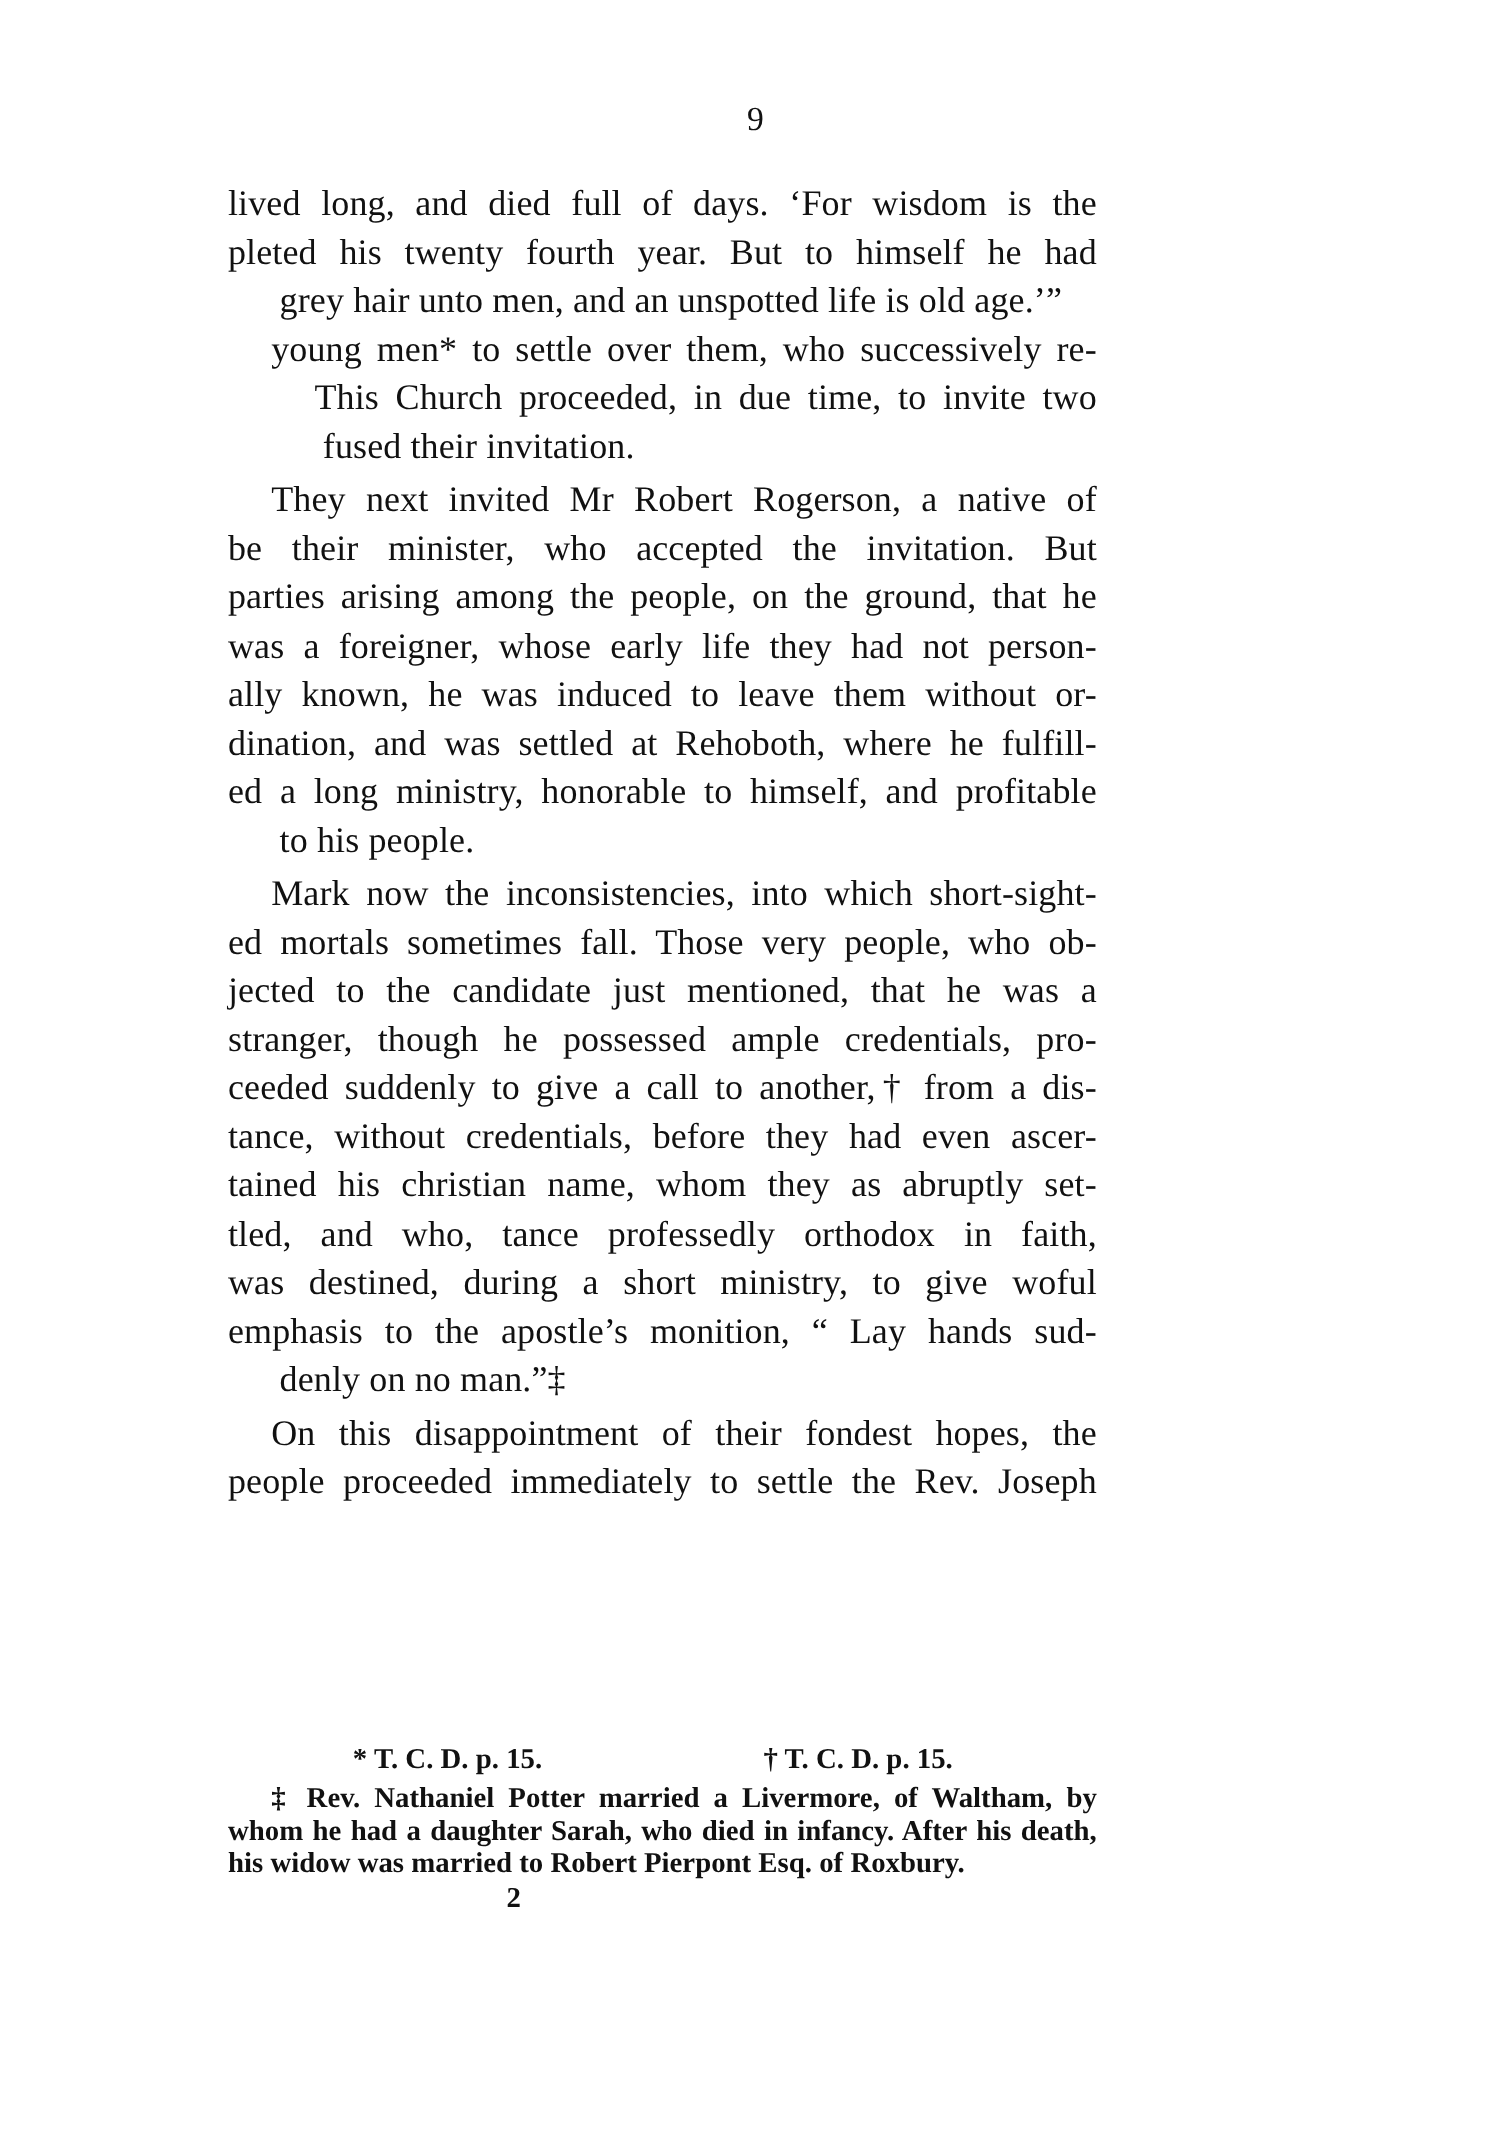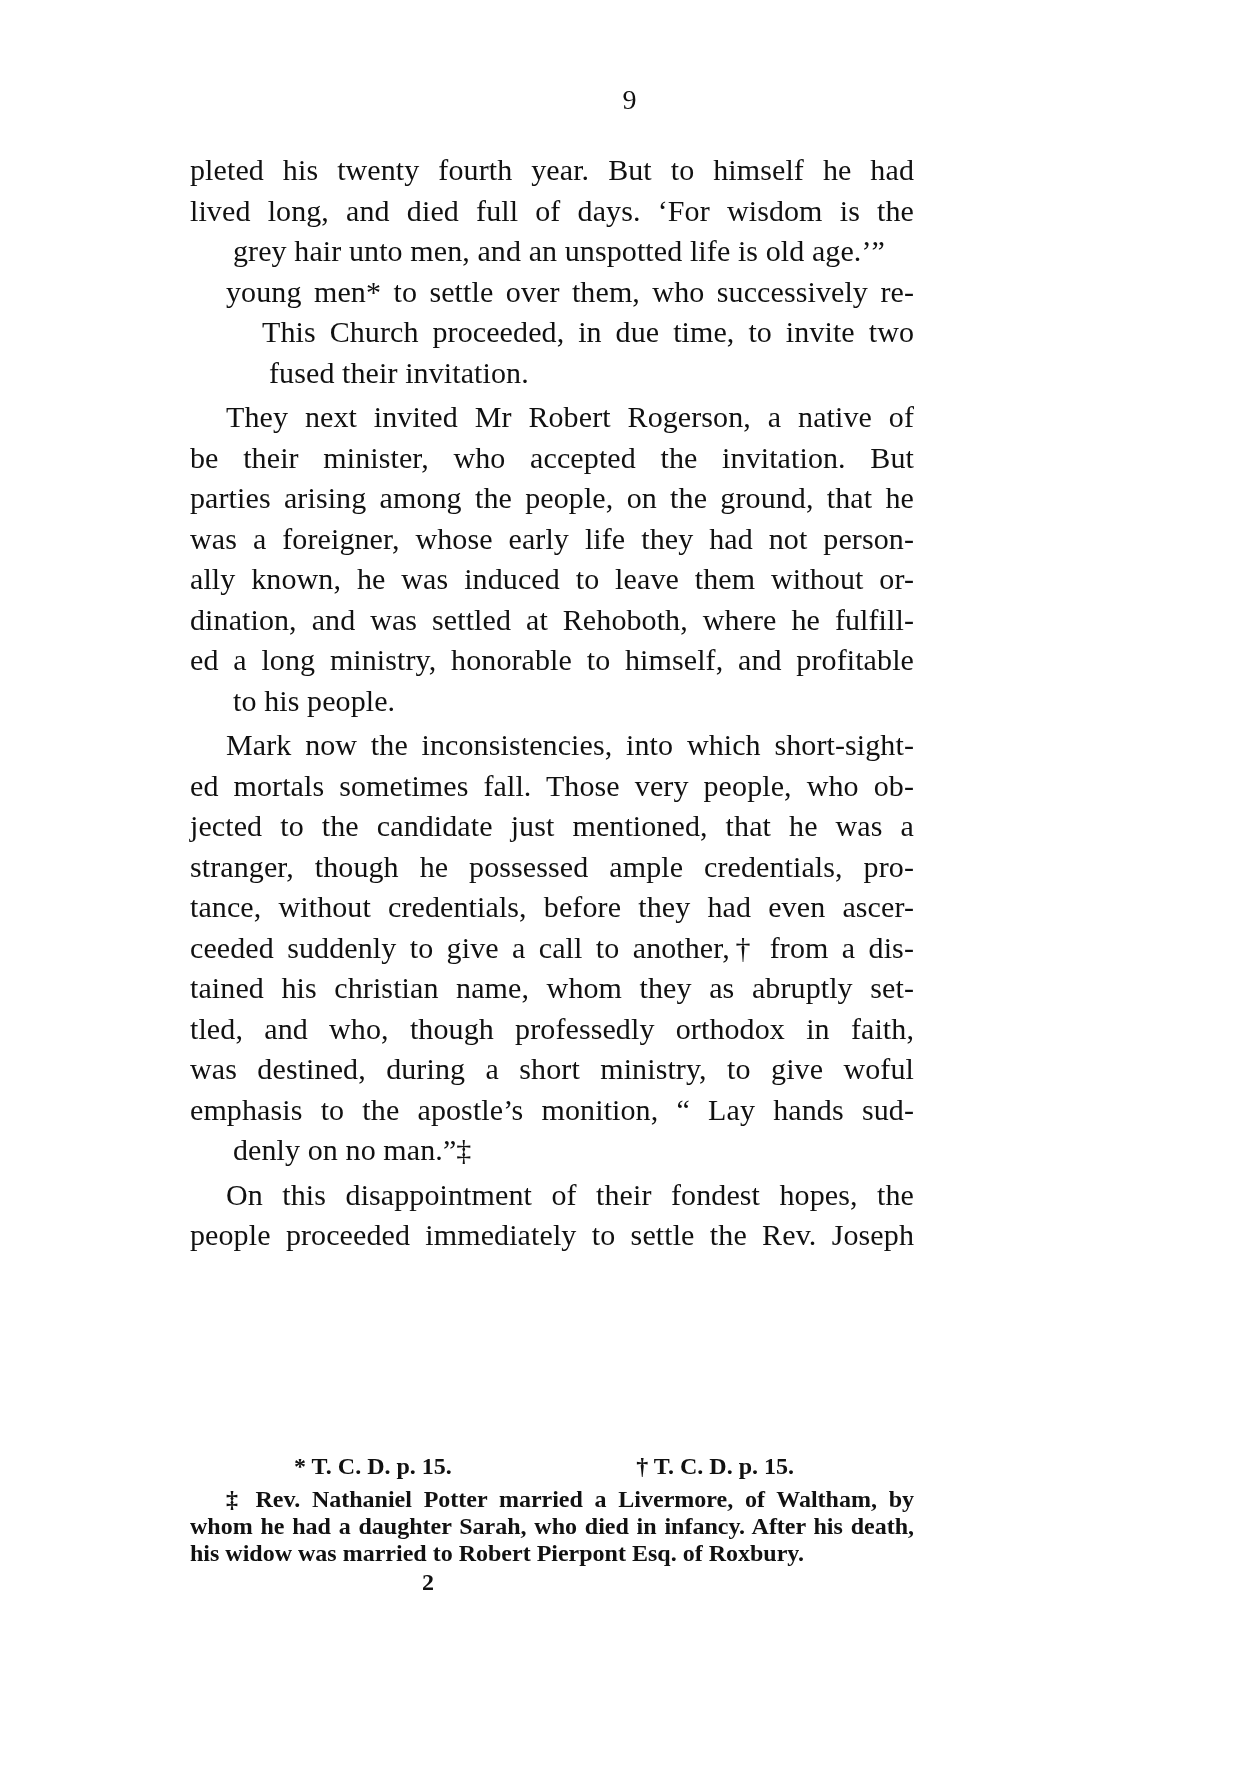--- a/index.html
+++ b/index.html
@@ -62,22 +62,22 @@
     }
   </style>
 </head>
 <body>
 
 <div>
   <div class="page-number">9</div>
 
   <div class="body-text">
     <p>
+      <span class="line">lived long, and died full of  days.   ‘For wisdom is the</span>
       <span class="line">pleted his twenty fourth year.   But to  himself he had</span>
-      <span class="line">lived long, and died full of  days.   ‘For wisdom is the</span>
       <span class="line last">grey hair unto men, and an  unspotted life is old age.’”</span>
     </p>
     <p class="indent">
       <span class="line">young men* to settle over them, who successively re-</span>
       <span class="line" style="padding-left:36px">This Church proceeded, in due time, to invite two</span>
       <span class="line last">fused their invitation.</span>
     </p>
     <p style="margin-top:4px">
       <span class="line" style="padding-left:36px">They next invited Mr Robert Rogerson, a native of</span>
       <span class="line">be their minister, who accepted the invitation.  But</span>
@@ -86,24 +86,24 @@
       <span class="line">ally known, he was induced to leave them without or-</span>
       <span class="line">dination, and was settled at Rehoboth, where he fulfill-</span>
       <span class="line">ed a long ministry, honorable to himself, and profitable</span>
       <span class="line last">to his people.</span>
     </p>
     <p style="margin-top:4px">
       <span class="line" style="padding-left:36px">Mark now the inconsistencies, into which short-sight-</span>
       <span class="line">ed mortals sometimes fall.  Those very people, who ob-</span>
       <span class="line">jected to the candidate just mentioned, that he was a</span>
       <span class="line">stranger, though he possessed ample credentials, pro-</span>
+      <span class="line">ceeded suddenly to give a call to another,† from a dis-</span>
       <span class="line">tance, without credentials, before they had even ascer-</span>
-      <span class="line">ceeded suddenly to give a call to another,† from a dis-</span>
       <span class="line">tained his christian name, whom they as abruptly set-</span>
-      <span class="line">tled, and who, though professedly orthodox in faith,</span>
+      <span class="line">tled, and who, tance professedly orthodox in faith,</span>
       <span class="line">was destined, during a short ministry, to give woful</span>
       <span class="line">emphasis to the apostle’s monition, “ Lay hands sud-</span>
       <span class="line last">denly on no man.”‡</span>
     </p>
     <p style="margin-top:4px">
       <span class="line" style="padding-left:36px">On this disappointment of their fondest hopes, the</span>
       <span class="line">people proceeded immediately to settle the Rev. Joseph</span>
     </p>
   </div>
 

